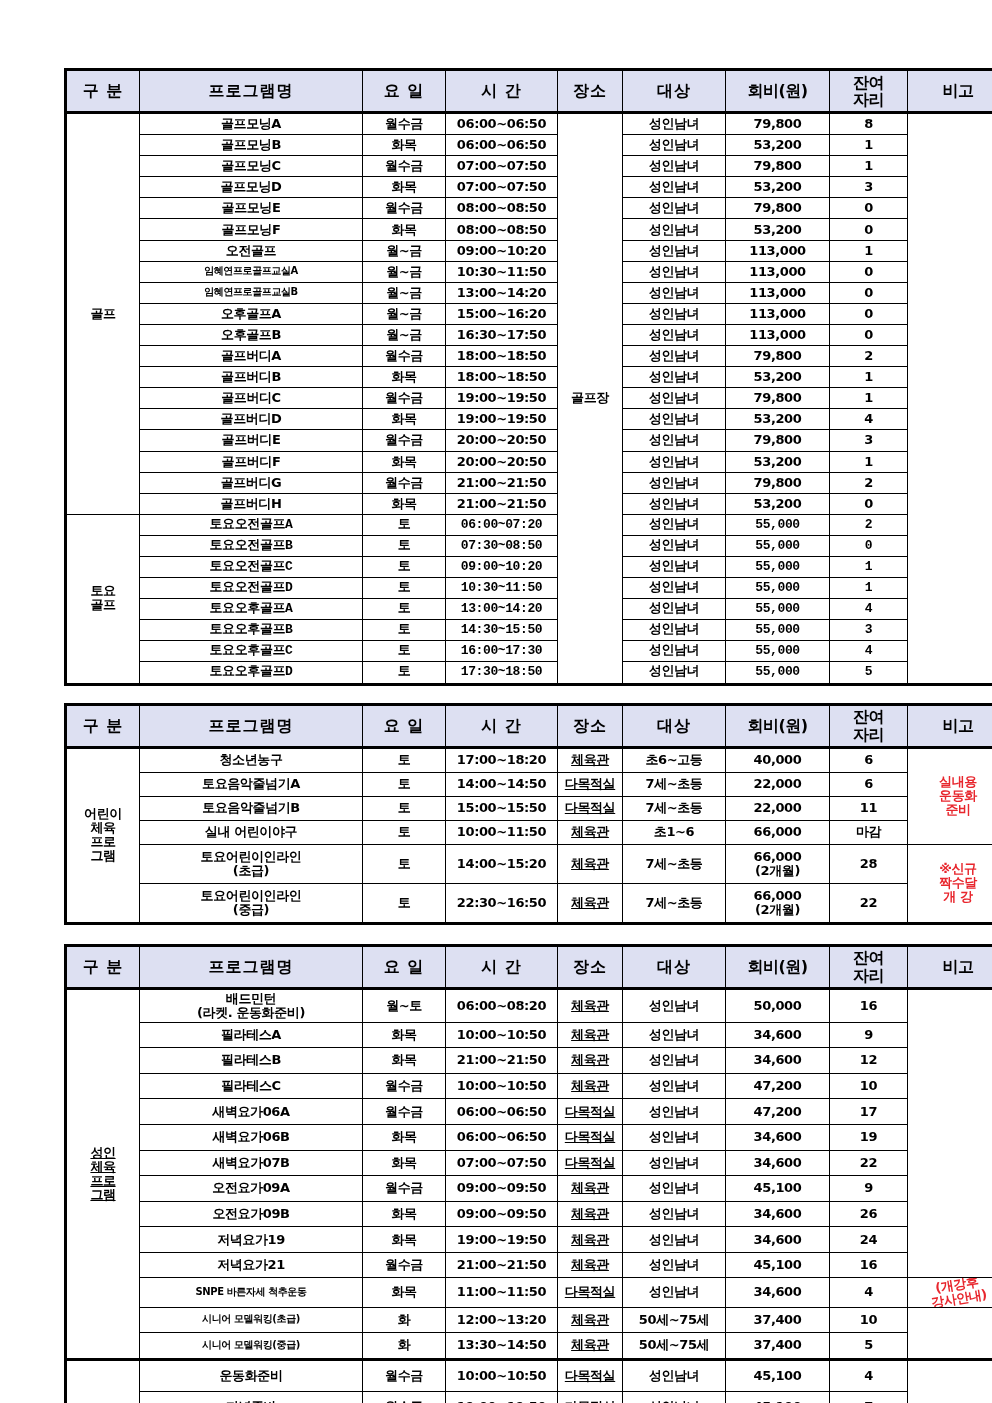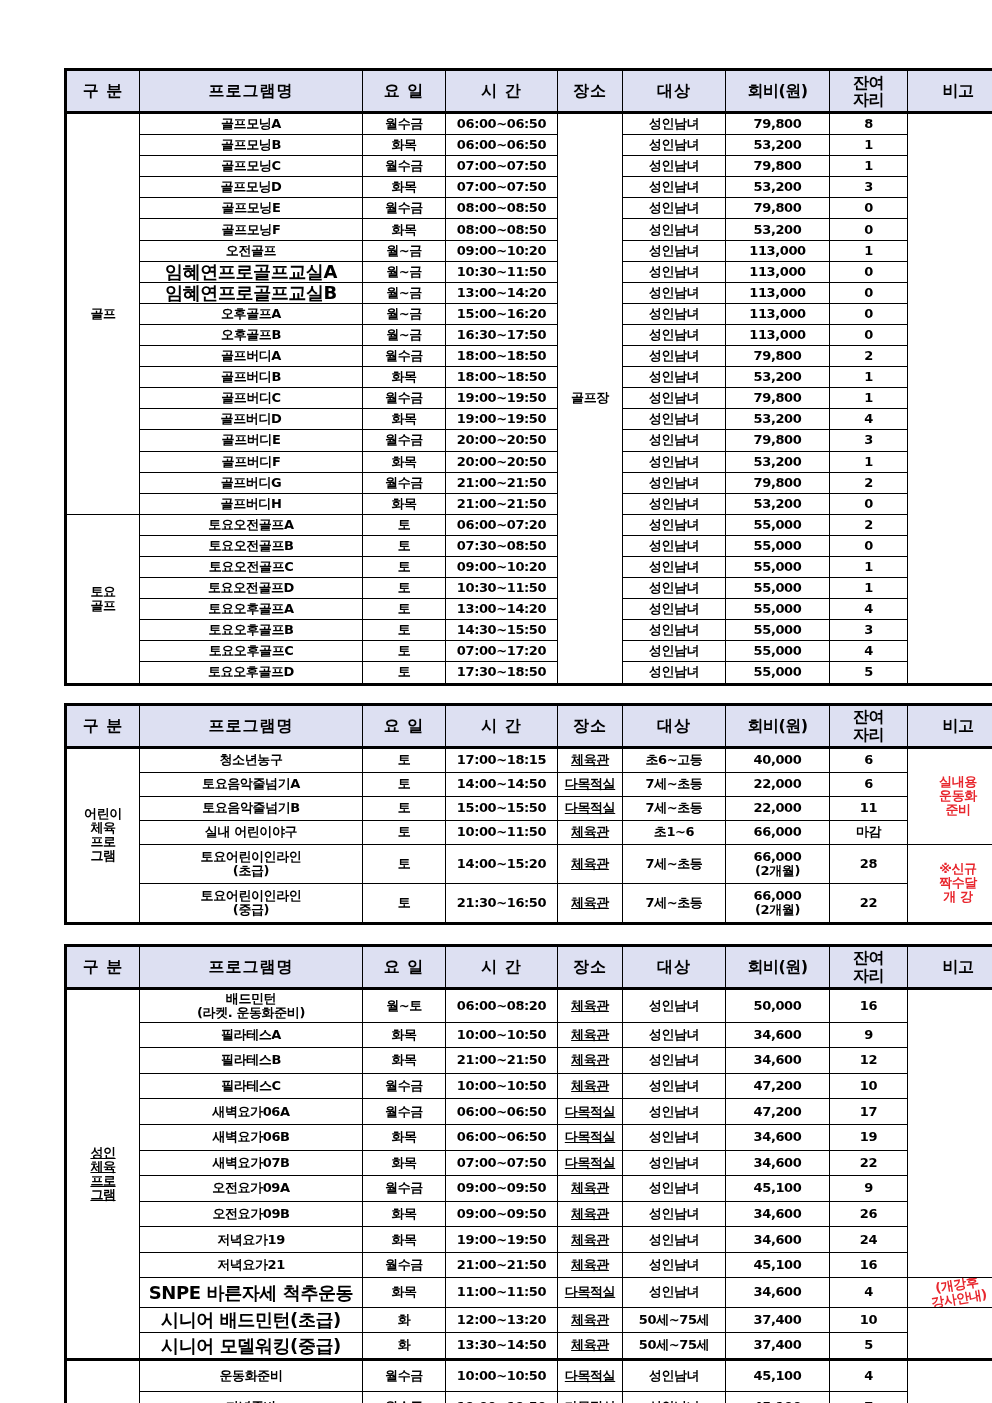--- a/index.html
+++ b/index.html
@@ -66,21 +66,21 @@
     letter-spacing: 1px;
     line-height: 1.28;
     text-decoration: underline;
   }
   td.rowname {
     font-size: 15px;
     font-weight: 600;
     letter-spacing: -0.6px;
   }
   td.rowname.sm {
-    font-size: 18px;
+    font-size: 10px;
   }
   td.time {
     font-size: 13.5px;
     letter-spacing: -0.3px;
   }
   td.small {
     font-size: 11.5px;
     letter-spacing: -0.8px;
     text-decoration: underline;
   }
@@ -106,21 +106,21 @@
   .slant {
     display: inline-block;
     transform: rotate(-9deg);
   }
   .sec-split {
     border-top: 3px solid #000 !important;
   }
   .gap-a { height: 17px; }
   .gap-b { height: 19px; }
   .r-golf td { height: 20.1px; }
-  .r-sat td { height: 20.1px; }
+  .r-sat td { height: 20.1px; font-family: Liberation Mono, monospace; }
   .r-kid td { height: 23px; }
   .r-kid2 td { height: 38px; }
   .r-adult td { height: 24.6px; }
   .r-bad td { height: 32px; }
   .r-zum td { height: 30px; }
 </style>
 </head>
 <body>
 
 <div class="page">
@@ -361,21 +361,21 @@
         <td class="rowname">토요오후골프B</td>
         <td class="day">토</td>
         <td class="time">14:30~15:50</td>
         <td class="target">성인남녀</td>
         <td class="fee">55,000</td>
         <td class="seats">3</td>
       </tr>
       <tr class="r-sat">
         <td class="rowname">토요오후골프C</td>
         <td class="day">토</td>
-        <td class="time">07:00~17:20</td>
+        <td class="time">16:00~17:30</td>
         <td class="target">성인남녀</td>
         <td class="fee">55,000</td>
         <td class="seats">4</td>
       </tr>
       <tr class="r-sat">
         <td class="rowname">토요오후골프D</td>
         <td class="day">토</td>
         <td class="time">17:30~18:50</td>
         <td class="target">성인남녀</td>
         <td class="fee">55,000</td>
@@ -417,21 +417,21 @@
     <tbody>
       <tr class="r-kid">
         <td class="cat" rowspan="6">
           <div>어린이</div>
           <div>체육</div>
           <div>프로</div>
           <div>그램</div>
         </td>
         <td class="rowname">청소년농구</td>
         <td class="day">토</td>
-        <td class="time">17:00~18:15</td>
+        <td class="time">17:00~18:20</td>
         <td class="small">체육관</td>
         <td class="target">초6~고등</td>
         <td class="fee">40,000</td>
         <td class="seats">6</td>
         <td class="remark" rowspan="4">
           <div>실내용</div>
           <div>운동화</div>
           <div>준비</div>
         </td>
       </tr>
@@ -481,21 +481,21 @@
           <div>짝수달</div>
           <div>개 강</div>
         </td>
       </tr>
       <tr class="r-kid2">
         <td class="rowname two-line">
           <div>토요어린이인라인</div>
           <div>(중급)</div>
         </td>
         <td class="day">토</td>
-        <td class="time">21:30~16:50</td>
+        <td class="time">22:30~16:50</td>
         <td class="small">체육관</td>
         <td class="target">7세~초등</td>
         <td class="fee two-line">
           <div>66,000</div>
           <div>(2개월)</div>
         </td>
         <td class="seats">22</td>
       </tr>
     </tbody>
   </table>
@@ -649,21 +649,21 @@
         <td class="fee">34,600</td>
         <td class="seats">4</td>
         <td class="remark-slant">
           <span class="slant">
             <span>(개강후</span><br>
             <span>강사안내)</span>
           </span>
         </td>
       </tr>
       <tr class="r-adult">
-        <td class="rowname sm">시니어 배드민턴(초급)</td>
+        <td class="rowname sm">시니어 모델워킹(초급)</td>
         <td class="day">화</td>
         <td class="time">12:00~13:20</td>
         <td class="small">체육관</td>
         <td class="target">50세~75세</td>
         <td class="fee">37,400</td>
         <td class="seats">10</td>
         <td class="remark" rowspan="2"></td>
       </tr>
       <tr class="r-adult">
         <td class="rowname sm">시니어 모델워킹(중급)</td>

